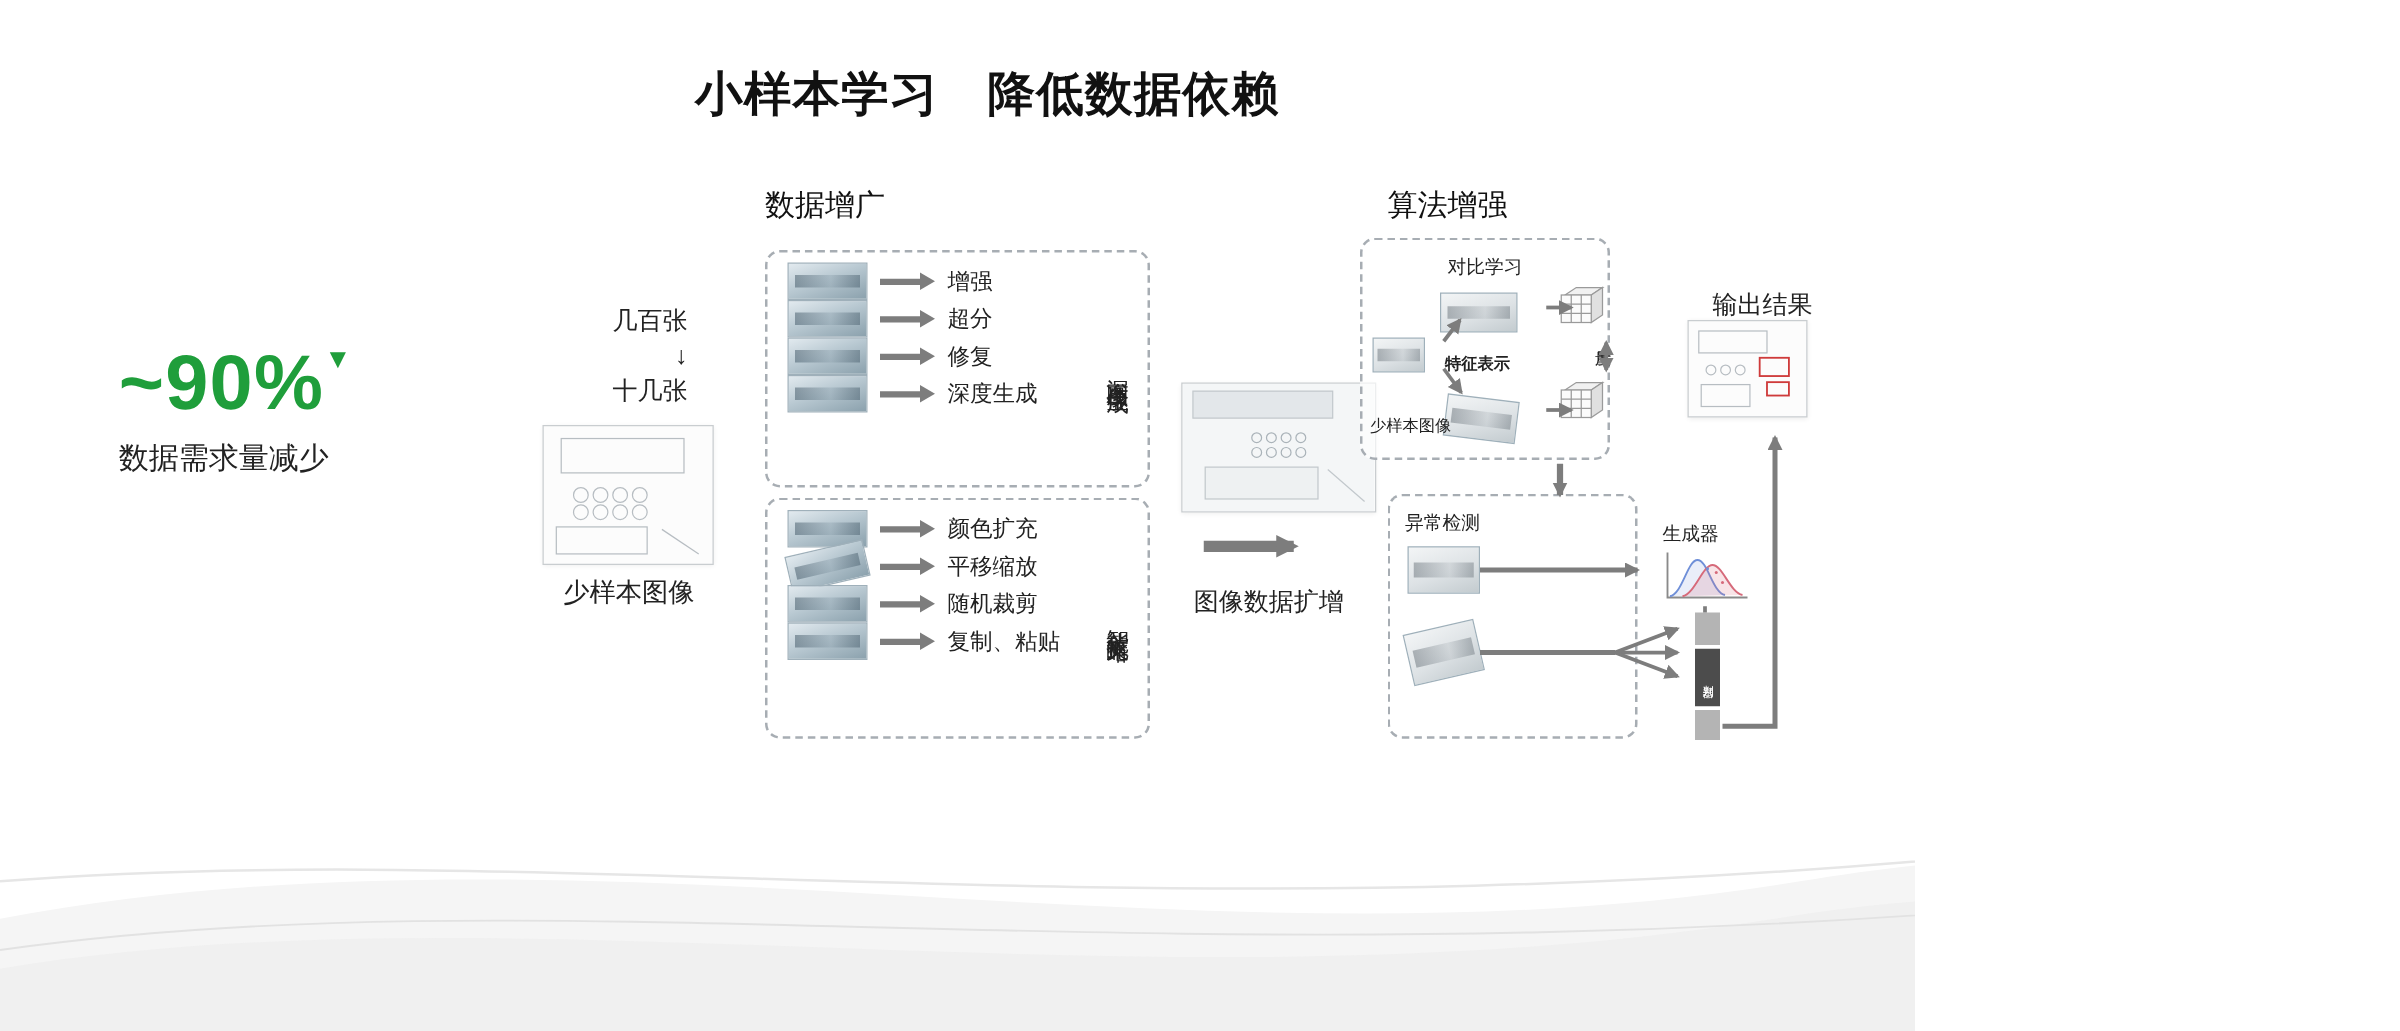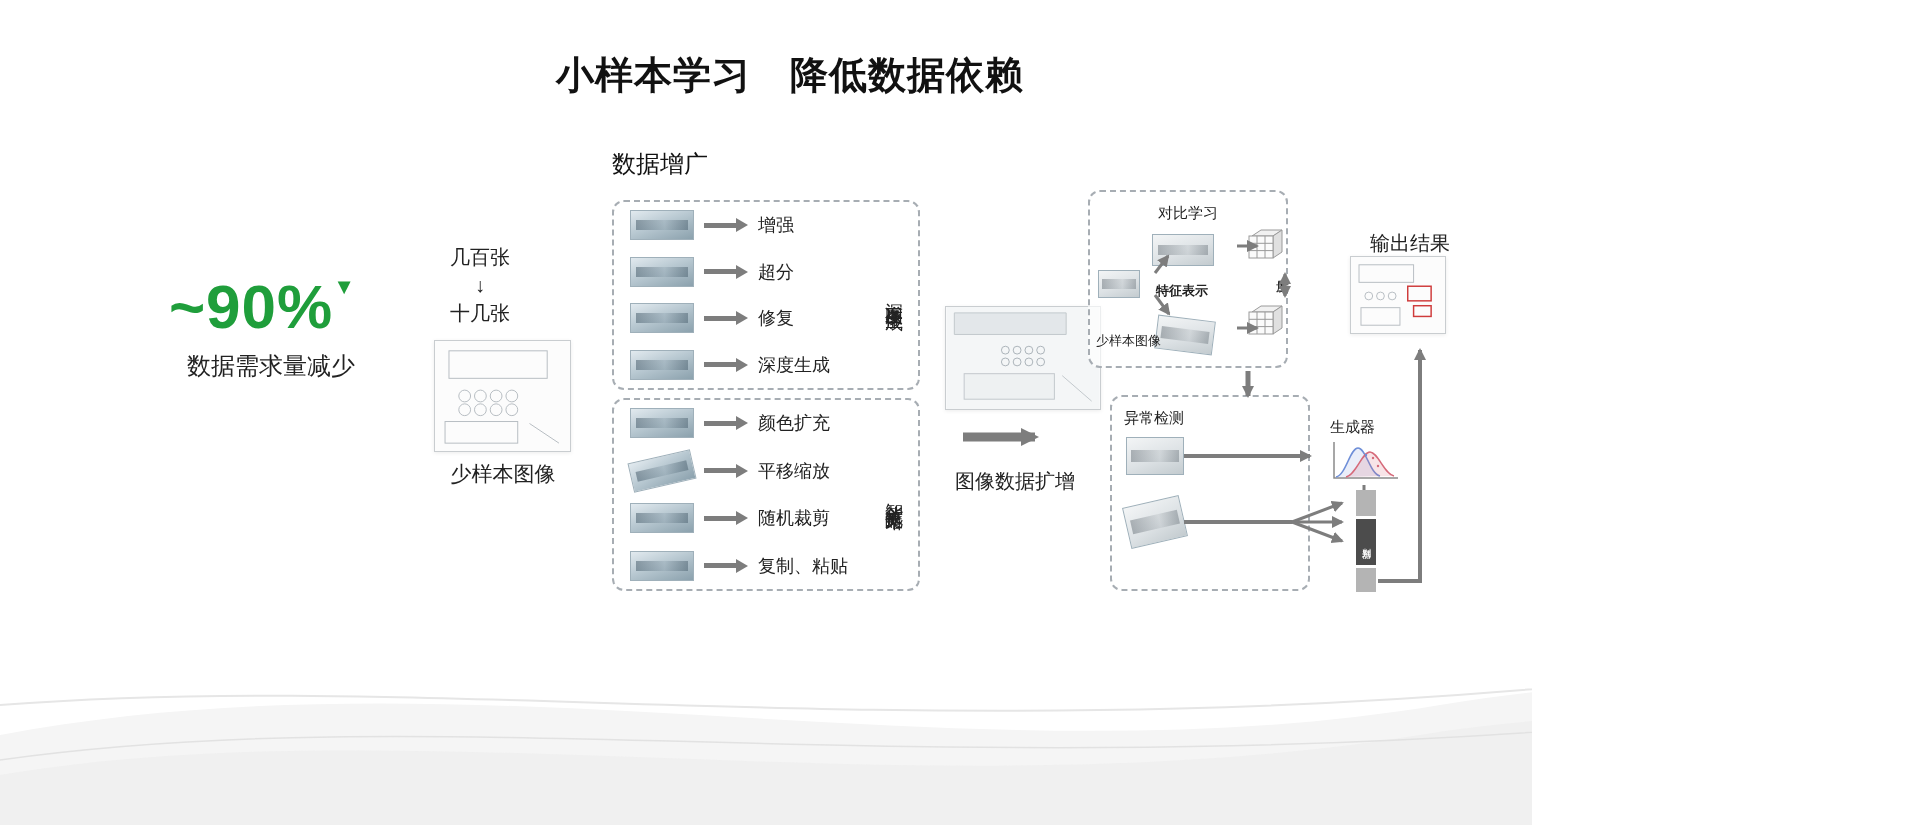--- a/index.html
+++ b/index.html
@@ -6,40 +6,40 @@
   html,body{width:1920px;height:825px}
   body{background:#ffffff;font-family:"Liberation Sans","DejaVu Sans",sans-serif;color:#1b1b1b;overflow:hidden}
   .slide{position:relative;width:1532px;height:825px;background:#fff;overflow:hidden}
 
   .bg-waves{position:absolute;left:0;bottom:0;width:1920px;height:250px;z-index:0}
 
   .layer{position:absolute;z-index:2}
 
   .title{left:280px;top:50px;width:1020px;text-align:center;font-size:38px;font-weight:700;letter-spacing:1px;color:#111}
 
-  .stat{left:95px;top:276px;width:260px;text-align:right}
+  .stat{left:95px;top:276px;width:260px;text-align:left}
   .stat-value{font-size:62px;font-weight:700;color:#1f9e3b;letter-spacing:1px;line-height:1}
   .stat-marker{display:inline-block;font-size:22px;color:#1f9e3b;vertical-align:top;transform:translateY(-2px)}
   .stat-caption{margin-top:12px;font-size:24px;color:#222}
 
-  .fewshot-note{left:410px;top:243px;width:140px;text-align:center;font-size:20px;line-height:1.4;color:#222}
+  .fewshot-note{left:410px;top:243px;width:140px;text-align:right;font-size:20px;line-height:1.4;color:#222}
 
   .sketch{position:absolute;background:#fcfcfc;border:1px solid #c9cdd0;box-shadow:0 1px 4px rgba(0,0,0,.08);z-index:2}
   .fewshot-image{left:434px;top:340px;width:137px;height:112px}
   .fewshot-label{left:418px;top:460px;width:170px;text-align:center;font-size:21px;color:#222}
 
   .section-header{font-size:24px;text-align:left;color:#111}
   .aug-header{left:612px;top:148px;width:308px}
   .algo-header{left:1110px;top:148px;width:200px}
 
   .dashed-box{position:absolute;border:2px dashed #a7adb3;border-radius:12px;background:rgba(255,255,255,.65);z-index:2}
   .box1{left:612px;top:200px;width:308px;height:190px}
   .box2{left:612px;top:398px;width:308px;height:193px}
 
-  .rows{position:absolute;left:0;top:0;bottom:0;width:246px;display:flex;flex-direction:column;justify-content:space-between;padding:8px 0 8px 16px}
+  .rows{position:absolute;left:0;top:0;bottom:0;width:246px;display:flex;flex-direction:column;justify-content:flex-start;padding:8px 0 8px 16px}
   .row{display:flex;align-items:center;gap:10px}
   .row-label{font-size:18px;color:#222;white-space:nowrap}
 
   .thumb{position:relative;width:64px;height:30px;border:1px solid #9fb0ba;background:linear-gradient(160deg,#e2eaef 0%,#b9c9d2 45%,#8ba1ad 100%);overflow:hidden;flex:0 0 auto}
   .thumb::after{content:"";position:absolute;left:8%;right:8%;top:32%;height:36%;background:linear-gradient(90deg,rgba(62,84,99,.5),rgba(120,142,156,.25) 55%,rgba(62,84,99,.45))}
   .thumb--light{background:linear-gradient(160deg,#f3f5f6,#dde2e5 55%,#c3cbcf)}
   .thumb--light::after{background:linear-gradient(90deg,rgba(90,100,108,.45),rgba(150,158,164,.2) 60%,rgba(90,100,108,.4))}
   .tilt-l{transform:rotate(-13deg)}
   .tilt-r{transform:rotate(7deg)}
 
@@ -222,20 +222,21 @@
           <circle cx="72" cy="56" r="4"></circle>
           <circle cx="84" cy="56" r="4"></circle>
           <circle cx="96" cy="56" r="4"></circle>
       </g>
       <rect x="18" y="68" width="92" height="26" fill="#eef1f2" stroke="#c2c8cc"></rect>
       <path d="M118,70 L148,96" stroke="#c2c8cc" fill="none"></path>
     </svg>
   </div>
   <div class="layer mid-caption">图像数据扩增</div>
 
+  <div class="layer section-header algo-header">算法增强</div>
 
   <div class="dashed-box box3">
     <div class="inner-label c-title">对比学习</div>
     <span class="thumb thumb--light c-thumb-left"></span>
     <span class="thumb thumb--light c-thumb-top"></span>
     <span class="thumb thumb--light c-thumb-bottom tilt-r"></span>
     <div class="inner-label c-feature">特征表示</div>
     <div class="inner-label c-augment">少样本图像</div>
     <span class="c-cube c-cube1">
       <svg width="38" height="36" viewBox="0 0 38 36">

